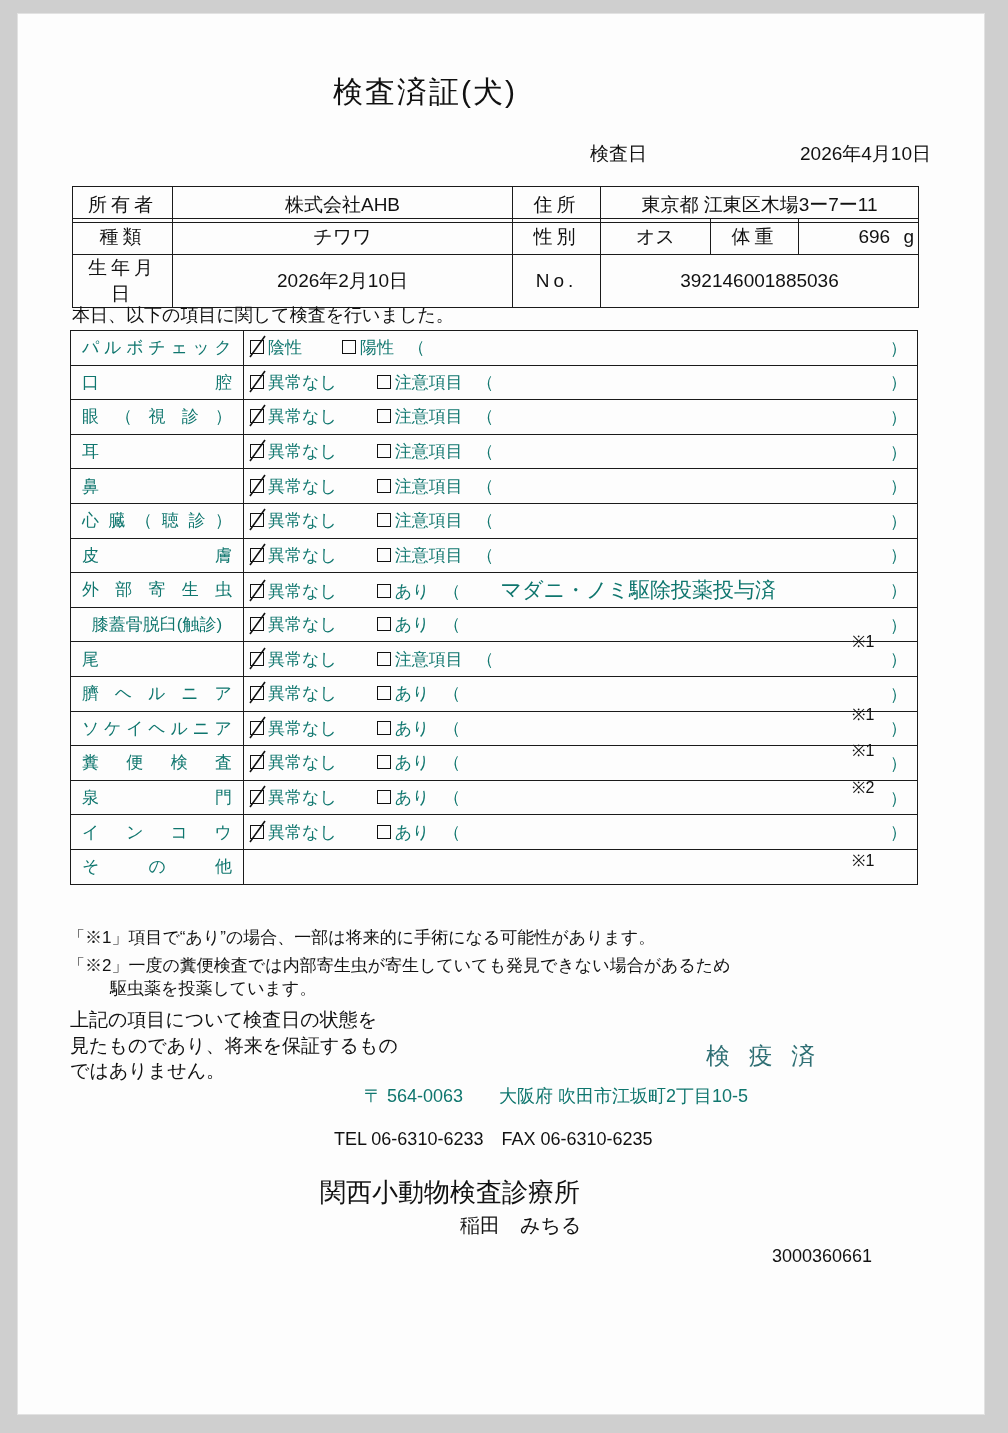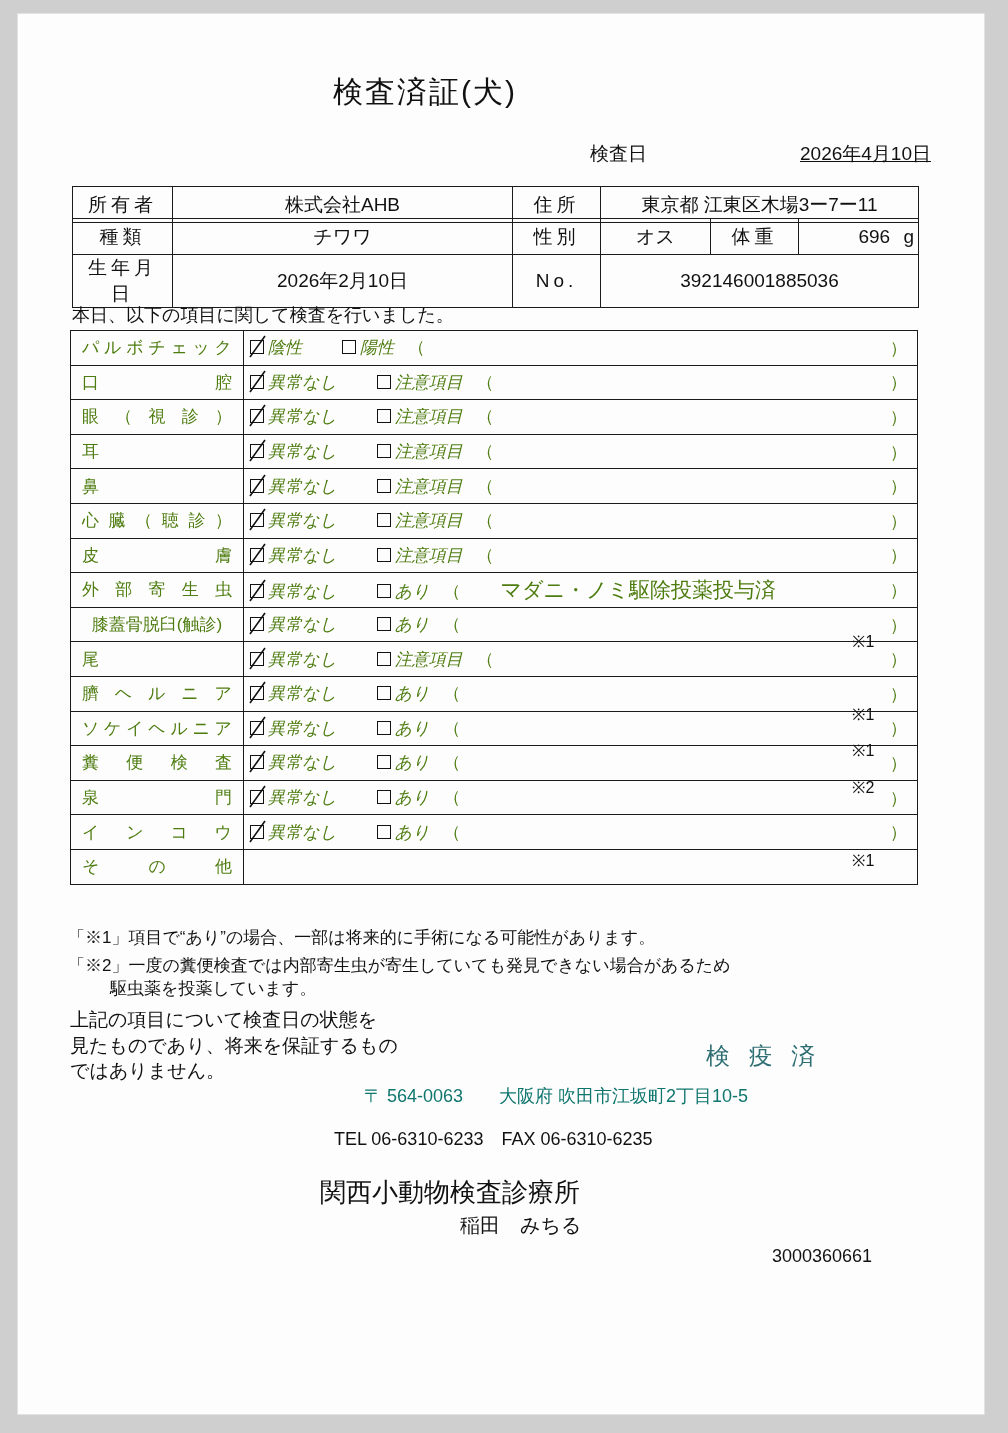--- a/index.html
+++ b/index.html
@@ -68,21 +68,20 @@
     top: 141px;
     font-size: 19px;
     color: #111;
   }
   .exam-date-value {
     position: absolute;
     left: 800px;
     top: 141px;
     font-size: 19px;
     color: #111;
-    text-decoration: underline;
   }
 
   
   .hdr {
     position: absolute;
     left: 72px;
     top: 186px;
     width: 846px;
     border-collapse: collapse;
     table-layout: fixed;
@@ -117,21 +116,21 @@
     left: 70px;
     top: 330px;
     width: 848px;
     border-collapse: collapse;
     table-layout: fixed;
   }
   .chk td {
     border: 1.5px solid #1b1b1b;
     height: 33.6px;
     font-size: 17px;
-    color: #4d7c0f;
+    color: #0f766e;
     padding: 0;
     vertical-align: middle;
     position: relative;
   }
   .chk td.name {
     width: 172px;
     text-align: center;
     font-size: 17px;
     white-space: nowrap;
   }
@@ -140,21 +139,20 @@
     width: 150px;
     text-align: justify;
     text-align-last: justify;
   }
   .chk td.body {
     padding-left: 6px;
   }
   .opt {
     display: inline-block;
     position: relative;
-    font-style: italic;
   }
   .opt .box {
     display: inline-block;
     width: 12px;
     height: 12px;
     border: 1.4px solid #111;
     margin-right: 4px;
     position: relative;
     top: 1px;
   }

